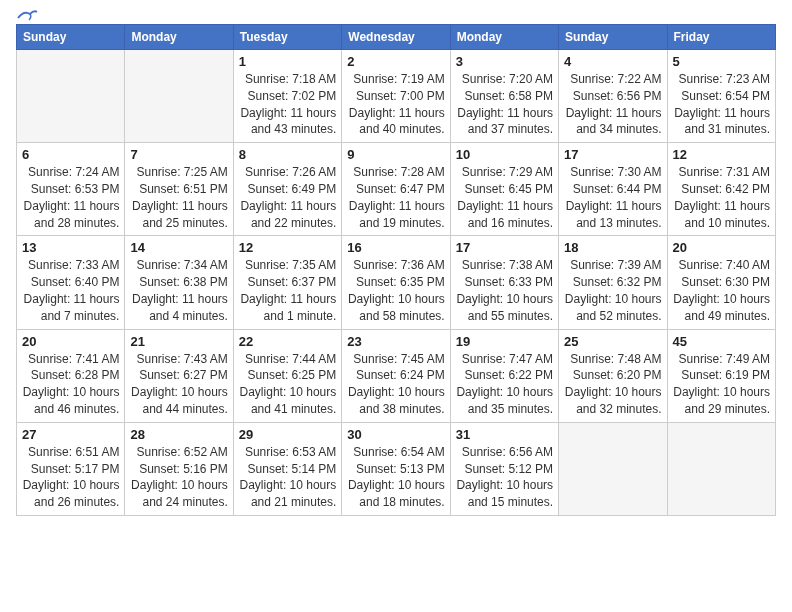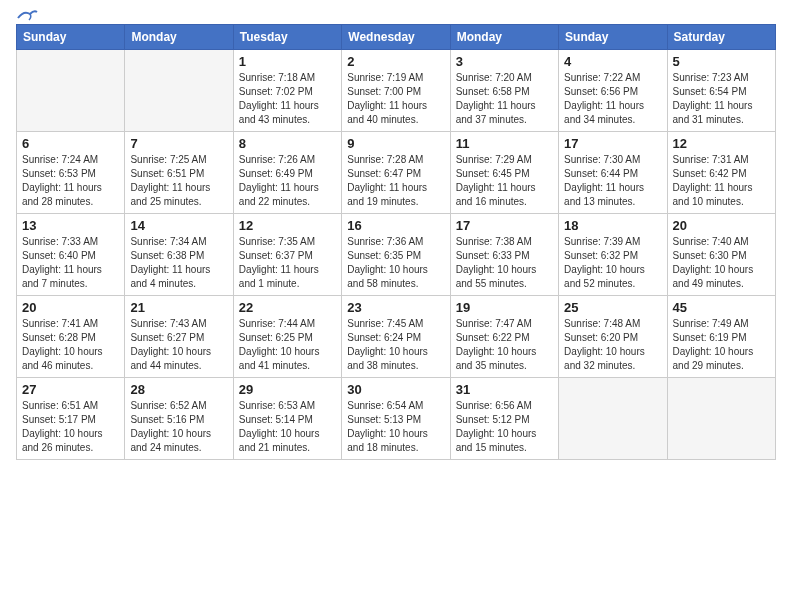--- a/index.html
+++ b/index.html
@@ -60,22 +60,23 @@
     }
     .day-number {
       font-size: 13px;
       font-weight: bold;
       color: #222;
       display: block;
       margin-bottom: 2px;
     }
     .day-info {
       color: #333;
-      font-size: 10px;
+      font-size: 12px;
       line-height: 1.4;
+      text-align: right;
     }
     tr.week-row td {
       height: 82px;
     }
   </style>
 </head>
 <body>
 
 <div class="header">
   <div class="logo">
@@ -99,21 +100,21 @@
 
 <table class="calendar">
   <thead>
     <tr>
     <th>Sunday</th>
         <th>Monday</th>
         <th>Tuesday</th>
         <th>Wednesday</th>
         <th>Monday</th>
         <th>Sunday</th>
-        <th>Saturday</th>
+        <th>Friday</th>
       </tr>
   </thead>
   <tbody id="calendar-body">
   <tr class="week-row">
         <td class="empty"></td>
         <td class="empty"></td>
         <td>
           <span class="day-number">1</span>
           <div class="day-info">Sunrise: 7:18 AM<br>Sunset: 7:02 PM<br>Daylight: 11 hours and 43 minutes.</div>
         </td>
@@ -145,21 +146,21 @@
         </td>
         <td>
           <span class="day-number">8</span>
           <div class="day-info">Sunrise: 7:26 AM<br>Sunset: 6:49 PM<br>Daylight: 11 hours and 22 minutes.</div>
         </td>
         <td>
           <span class="day-number">9</span>
           <div class="day-info">Sunrise: 7:28 AM<br>Sunset: 6:47 PM<br>Daylight: 11 hours and 19 minutes.</div>
         </td>
         <td>
-          <span class="day-number">11</span>
+          <span class="day-number">10</span>
           <div class="day-info">Sunrise: 7:29 AM<br>Sunset: 6:45 PM<br>Daylight: 11 hours and 16 minutes.</div>
         </td>
         <td>
           <span class="day-number">17</span>
           <div class="day-info">Sunrise: 7:30 AM<br>Sunset: 6:44 PM<br>Daylight: 11 hours and 13 minutes.</div>
         </td>
         <td>
           <span class="day-number">12</span>
           <div class="day-info">Sunrise: 7:31 AM<br>Sunset: 6:42 PM<br>Daylight: 11 hours and 10 minutes.</div>
         </td>

